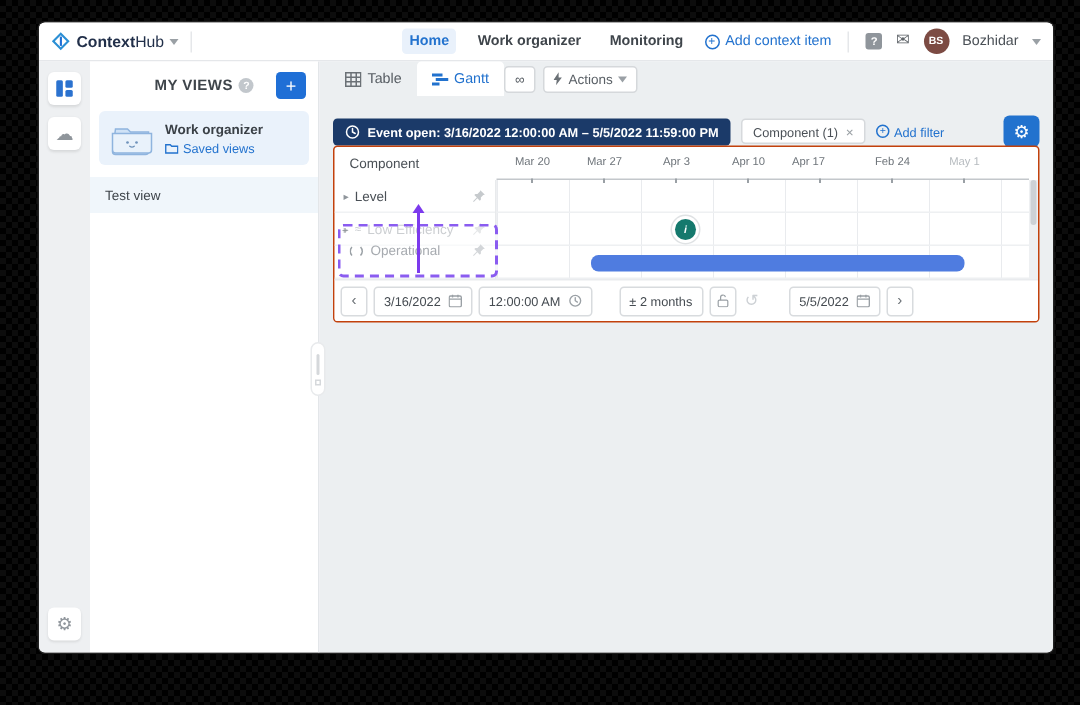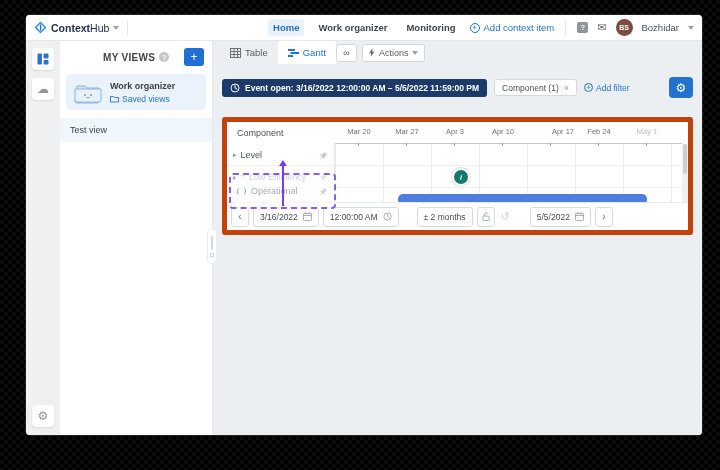--- a/index.html
+++ b/index.html
@@ -83,21 +83,21 @@
     display:flex; align-items:center; gap:5px; font-size:8.5px; font-weight:700; white-space:nowrap; }
   .chip{ background:#fff; border:1px solid #d6d9dc; border-radius:3px; height:17px; padding:0 7px;
     display:flex; align-items:center; gap:5px; font-size:8.5px; color:#4a5056; cursor:pointer; }
   .chip-x{ color:#9aa0a5; font-size:9px; cursor:pointer; }
   .add-filter{ color:#2272ce; font-size:8.5px; display:flex; align-items:center; gap:3px; cursor:pointer; }
   .add-filter .plus-circle{ width:9px; height:9px; font-size:7px; }
   .gear-btn{ margin-left:auto; width:24px; height:21px; background:#2272ce; border-radius:4px; color:#fff;
     font-size:12px; display:flex; align-items:center; justify-content:center; cursor:pointer; }
 
   
-  .panel{ margin:20px 9px 0; height:118px; background:#fff; border:5px solid #c2410c; border-radius:3px;
+  .panel{ margin:0 9px 0; height:118px; background:#fff; border:1px solid #c2410c; border-radius:3px;
     position:relative; flex:none; overflow:hidden; }
   .pcol-header{ position:absolute; left:0; top:0; width:108px; height:22px; display:flex; align-items:center;
     padding-left:10px; font-size:9px; color:#4a5056; }
   .pt-header{ position:absolute; left:108px; right:6px; top:0; height:22px; border-bottom:1px solid #c3c7cb; }
   .pt-ticks{ position:absolute; left:0; right:0; bottom:-3px; height:3px;
     background:repeating-linear-gradient(to right, transparent 0 23px, #9aa0a5 23px 24px, transparent 24px 48px); }
   .dlabel{ position:absolute; top:5px; width:48px; text-align:center; font-size:7.5px; color:#6e747a; }
 
   .plabels{ position:absolute; left:0; top:22px; width:108px; height:66px; border-right:1px solid #e8eaec; }
   .plabel-row{ height:22px; display:flex; align-items:center; gap:4px; padding:0 6px; border-bottom:1px solid #f0f2f4; }
@@ -275,21 +275,21 @@
 
       <div class="panel">
 
         <div class="pcol-header">Component</div>
 
         <div class="pt-header">
           <span class="dlabel" style="left:0px">Mar 20</span>
           <span class="dlabel" style="left:48px">Mar 27</span>
           <span class="dlabel" style="left:96px">Apr 3</span>
           <span class="dlabel" style="left:144px">Apr 10</span>
-          <span class="dlabel" style="left:204px">Apr 17</span>
+          <span class="dlabel" style="left:184px">Apr 17</span>
           <span class="dlabel" style="left:240px">Feb 24</span>
           <span class="dlabel" style="left:288px;color:#b6bbbf;">May 1</span>
           <div class="pt-ticks"></div>
         </div>
 
         <div class="plabels">
           <div class="plabel-row">
             <span class="expand-arrow">▸</span>
             <span class="row-label">Level</span>
             <span class="pin">

